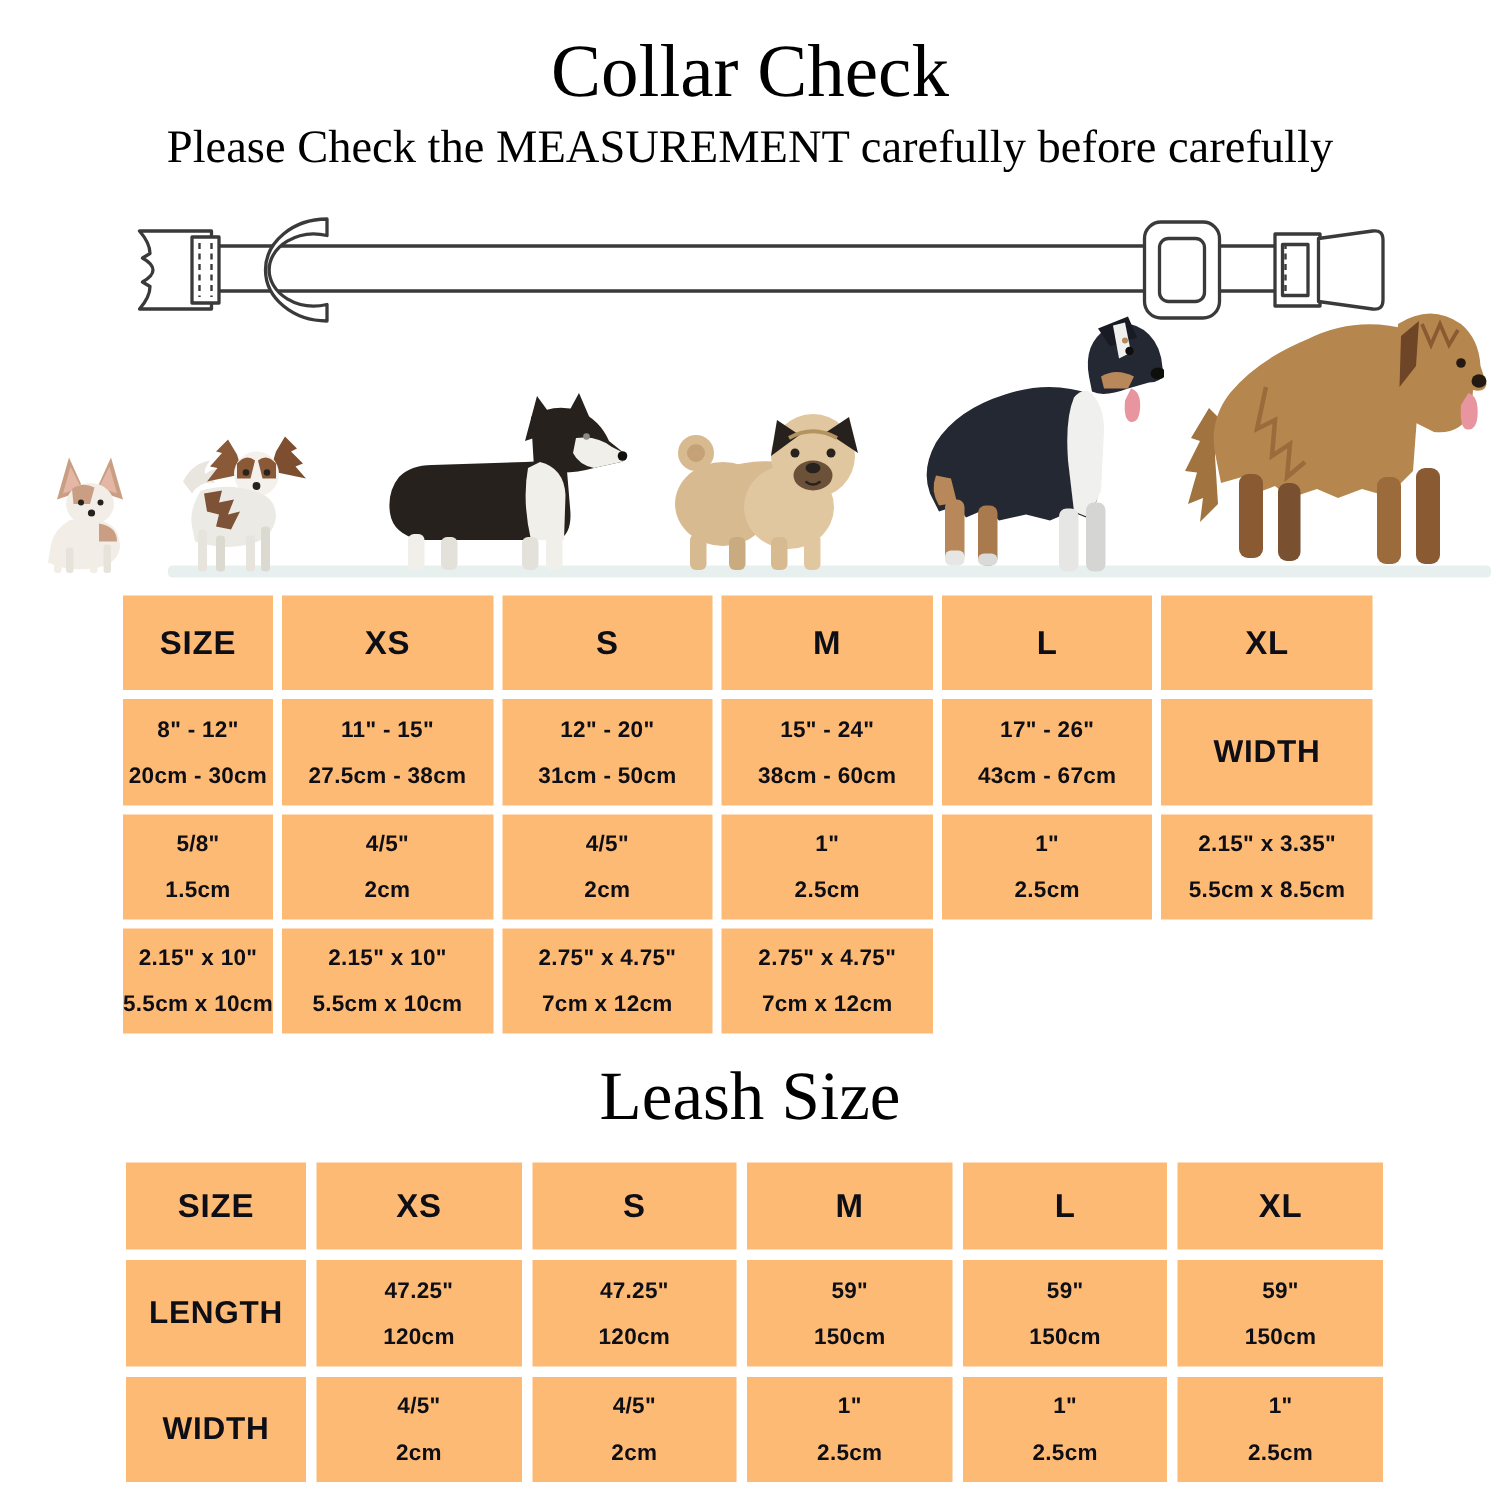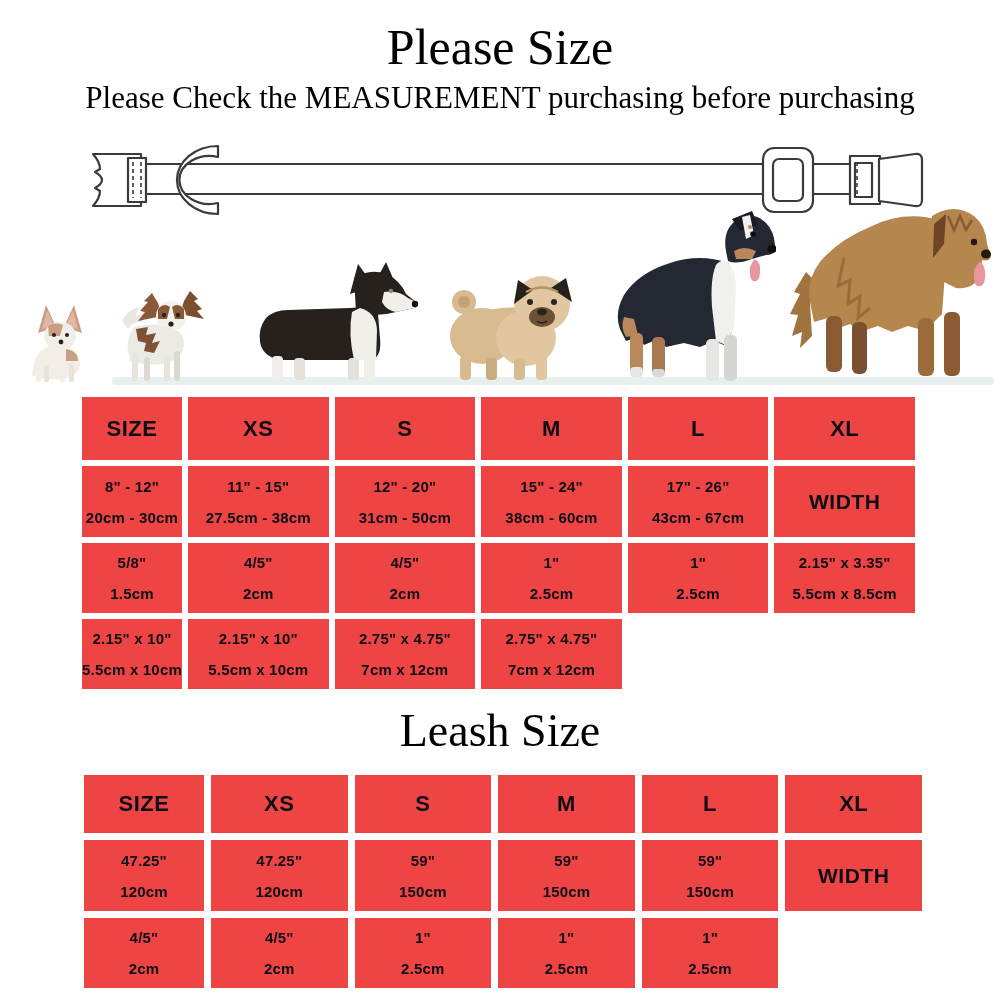--- a/index.html
+++ b/index.html
@@ -29,38 +29,38 @@
     grid-template-rows:63px 71px 70px 70px;
     gap:6px;
   }
   #leash-table {
     left:84px; top:775px; width:838px;
     grid-template-columns:120px repeat(5, 1fr);
     grid-template-rows:58px 71px 70px;
     gap:7px;
   }
   .cell {
-    background:#ef4444; color:#0e0e16; font-weight:bold;
+    background:#fdba74; color:#0e0e16; font-weight:bold;
     display:flex; flex-direction:column; align-items:center; justify-content:center;
     text-align:center;
   }
   .hcell  { font-size:22px; letter-spacing:0.5px; }
   .label  { font-size:21px; letter-spacing:0.5px; }
   .data   { gap:16px; }
   .l1,.l2 { font-size:15px; line-height:1; letter-spacing:0.2px; }
 
   svg { display:block; }
 </style>
 </head>
 <body>
 
 <div class="page">
 
-  <div class="title" id="collar-title">Please Size</div>
-  <div class="title" id="subtitle">Please Check the MEASUREMENT purchasing before purchasing</div>
+  <div class="title" id="collar-title">Collar Check</div>
+  <div class="title" id="subtitle">Please Check the MEASUREMENT carefully before carefully</div>
 
   <svg class="abs" style="left:85px; top:138px;" width="850" height="84" viewBox="0 0 850 84">
     <g fill="#ffffff" stroke="#3a3a3a" stroke-width="2.2" stroke-linejoin="round">
 
       <rect x="58" y="26" width="722" height="30"></rect>
 
       <path d="M8 16 L56 16 L56 68 L8 68 Q15 60 15 53 L10 50 Q17 46 17 42 Q17 38 10 34 L15 31 Q15 24 8 16 Z"></path>
 
       <rect x="43" y="20" width="18" height="44"></rect>
       <line x1="48" y1="24" x2="48" y2="60" stroke-dasharray="4 3" stroke-width="1.6"></line>
@@ -264,20 +264,21 @@
   <div class="title" id="leash-title">Leash Size</div>
 
   <div class="size-table" id="leash-table">
     <div class="cell hcell">SIZE</div>
     <div class="cell hcell">XS</div>
     <div class="cell hcell">S</div>
     <div class="cell hcell">M</div>
     <div class="cell hcell">L</div>
     <div class="cell hcell">XL</div>
 
+    <div class="cell label">LENGTH</div>
     <div class="cell data">
       <div class="l1">47.25"</div>
       <div class="l2">120cm</div>
     </div>
     <div class="cell data">
       <div class="l1">47.25"</div>
       <div class="l2">120cm</div>
     </div>
     <div class="cell data">
       <div class="l1">59"</div>

